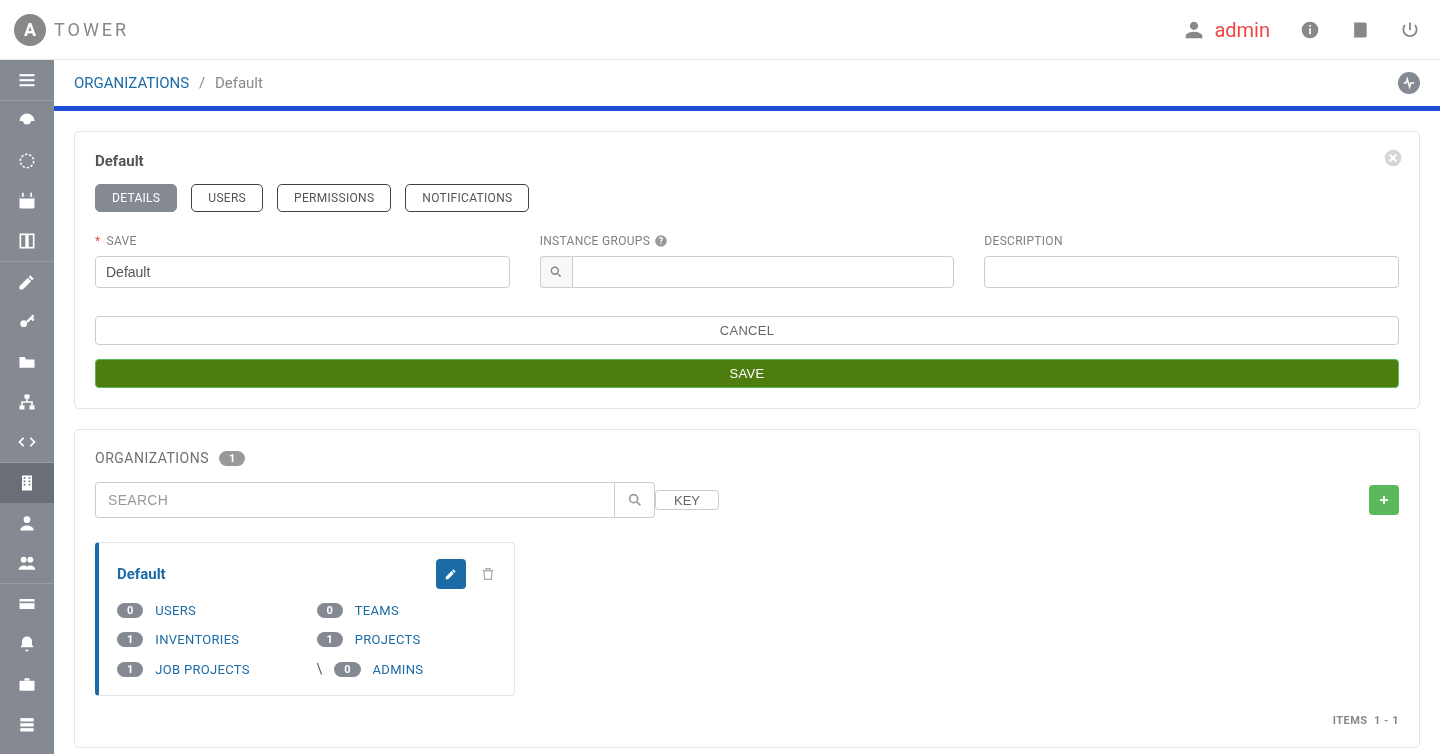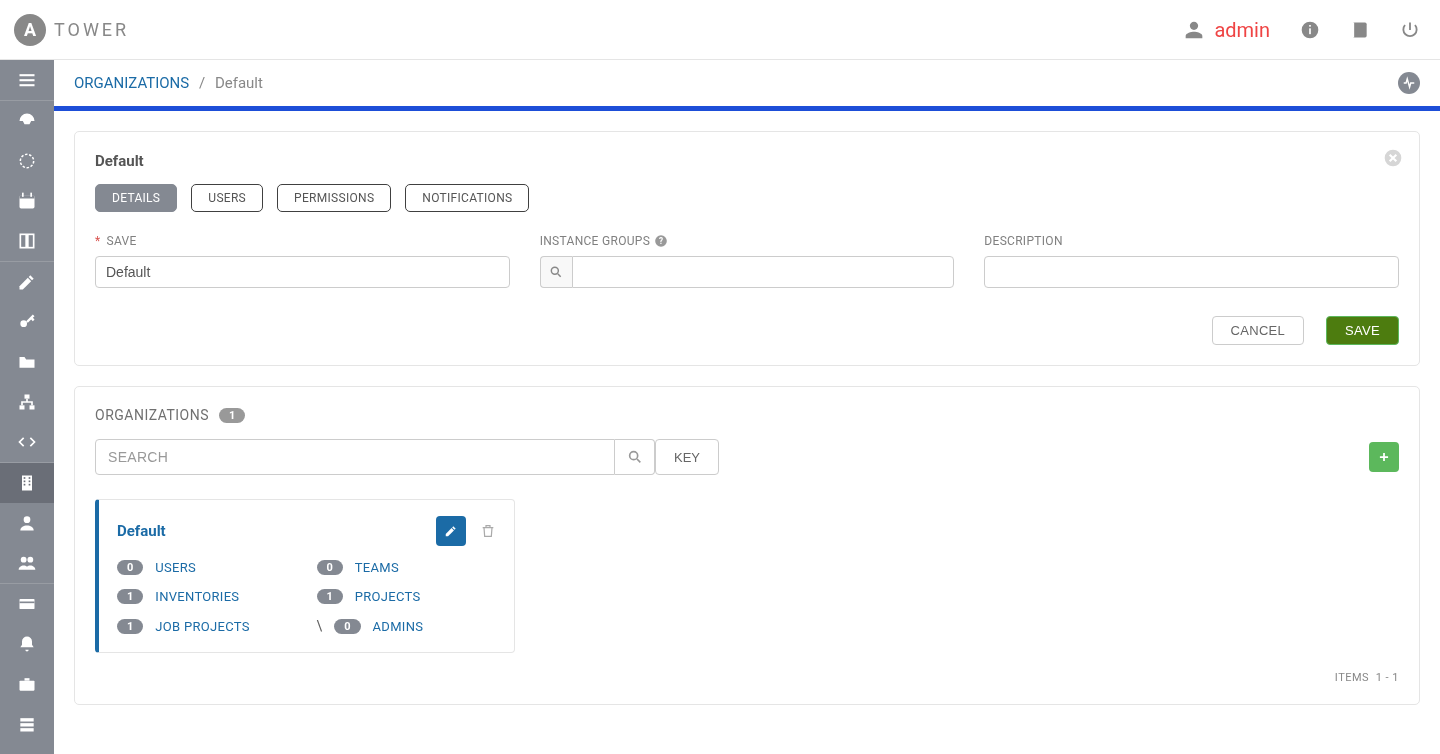--- a/index.html
+++ b/index.html
@@ -46,51 +46,51 @@
 .form-row { display: flex; gap: 30px; }
 .form-field { flex: 1; display: flex; flex-direction: column; gap: 8px; }
 .field-label { font-size: 12px; letter-spacing: .3px; color: #808080; display:flex; align-items:center; gap:4px;}
 .field-label .req { color: #d9534f; margin-right: 2px; }
 .field-label .help { width:14px; height:14px; color:#999; }
 .text-input { height: 32px; border: 1px solid #ccc; border-radius: 4px; padding: 0 10px; font-size: 14px; color: #555; }
 .lookup-group { display: flex; }
 .lookup-btn { width: 32px; height: 32px; border: 1px solid #ccc; border-right: none; border-radius: 4px 0 0 4px; background: #f8f8f8; display:flex; align-items:center; justify-content:center; color:#888; cursor:pointer; }
 .lookup-input { flex: 1; height: 32px; border: 1px solid #ccc; border-radius: 0 4px 4px 0; padding: 0 10px; font-size:14px; }
 
-.form-actions { display: flex; justify-content: flex-end; gap: 22px; margin-top: 28px; }
+.form-actions { display: flex; justify-content: flex-end; gap: 14px; margin-top: 28px; flex-direction: column; }
 .btn { padding: 6px 18px; border-radius: 4px; font-size: 13px; letter-spacing: .3px; cursor: pointer; border: 1px solid #ccc; background:#fff; color:#666; }
 .btn-save { background: #4d7c0f; border-color: #5cb85c; color: #fff; }
 
 .list-header { display:flex; align-items:center; gap:10px; margin-bottom:16px; }
 .list-title { font-size:14px; letter-spacing:.5px; color:#707070; }
 .count-badge { background:#999; color:#fff; border-radius:10px; padding:1px 10px; font-size:11px; font-weight:700; }
 
 .list-toolbar { display:flex; align-items:center; margin-bottom:24px; }
 .search-group { display:flex; width:560px; }
 .search-input { flex:1; height:36px; border:1px solid #ccc; border-radius:4px 0 0 4px; padding:0 12px; font-size:14px; color:#555; }
 .search-input::placeholder { color:#999; letter-spacing:.3px; }
 .search-btn { width:40px; height:36px; border:1px solid #ccc; border-left:none; border-radius:0 4px 4px 0; background:#fff; display:flex; align-items:center; justify-content:center; color:#999; cursor:pointer; }
-.key-btn { height:36px; border:1px solid #ccc; border-radius:4px; background:#fff; padding:0 18px; font-size:13px; color:#666; cursor:pointer; }
+.key-btn { height:20px; border:1px solid #ccc; border-radius:4px; background:#fff; padding:0 18px; font-size:13px; color:#666; cursor:pointer; }
 .toolbar-spacer { flex:1; }
 .add-btn { width:30px; height:30px; background:#5cb85c; border-radius:4px; border:none; color:#fff; display:flex; align-items:center; justify-content:center; cursor:pointer; }
 .add-btn svg { width:14px; height:14px; }
 
 .org-card { width:420px; border:1px solid #e5e5e5; border-left:4px solid #1b6ba6; border-radius:4px; padding:16px 18px 18px; }
 .org-card-head { display:flex; align-items:center; margin-bottom:14px; }
 .org-card-name { color:#1b6ba6; font-weight:700; font-size:15px; }
 .org-card-actions { margin-left:auto; display:flex; align-items:center; gap:14px; }
 .edit-btn { width:30px; height:30px; background:#1b6ba6; border-radius:4px; border:none; color:#fff; display:flex; align-items:center; justify-content:center; cursor:pointer; }
 .edit-btn svg { width:14px; height:14px; }
 .trash-icon { width:16px; height:16px; color:#aaa; cursor:pointer; }
 .org-stats { display:grid; grid-template-columns:1fr 1fr; gap:14px 20px; }
 .stat { display:flex; align-items:center; gap:12px; }
 .stat-badge { background:#848992; color:#fff; border-radius:10px; padding:1px 10px; font-size:11px; font-weight:700; min-width:26px; text-align:center; }
 .stat-link { color:#1b6ba6; font-size:13px; letter-spacing:.3px; cursor:pointer; }
 
-.items-footer { text-align:right; font-size:11px; color:#888; letter-spacing:.5px; margin-top:18px; }
+.items-footer { text-align:right; font-size:11px; color:#888; letter-spacing:.5px; margin-top:18px;font-weight:bold; }
 </style>
 </head>
 <body>
 
 <div class="topbar">
   <div class="logo">
     <span class="logo-circle">A</span>
     <span class="logo-text">TOWER</span>
   </div>
   <div class="topbar-spacer"></div>

